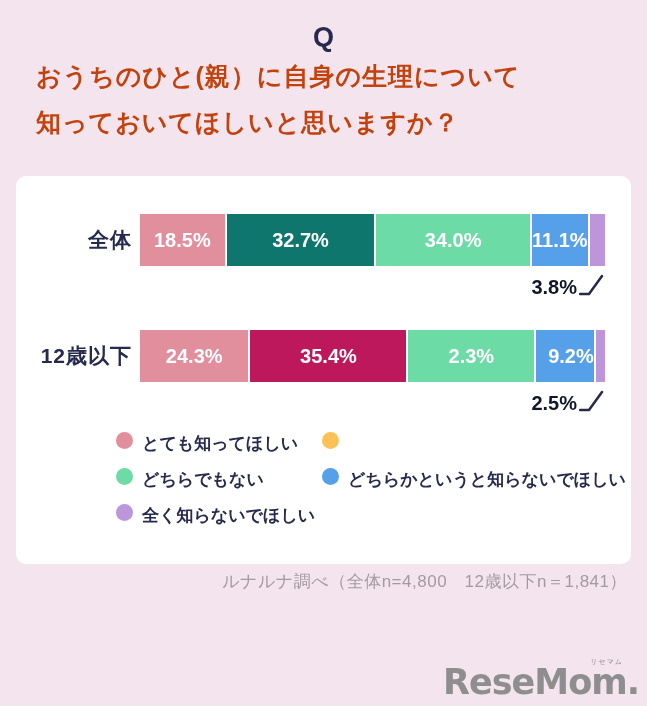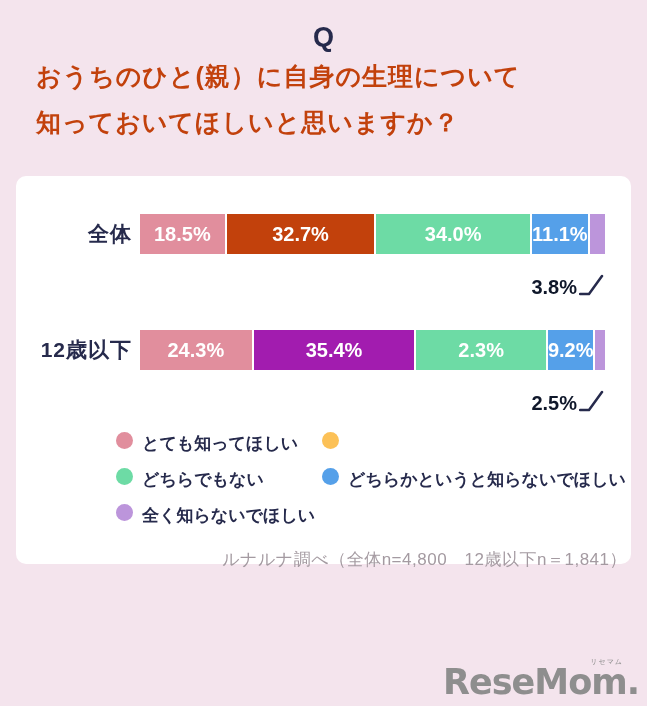--- a/index.html
+++ b/index.html
@@ -37,21 +37,21 @@
   .chart-row.row-1 { top:154px; }
   .chart-row .inner { display:flex; align-items:center; }
   .row-label {
     width:104px; margin-right:8px;
     text-align:right;
     font-size:21px; font-weight:bold;
     letter-spacing:1px;
     color:#262a4c;
     white-space:nowrap;
   }
-  .bar { width:465px; height:40px; display:flex; }
+  .bar { width:465px; height:52px; display:flex; }
   .seg {
     display:flex; align-items:center; justify-content:center;
     box-sizing:border-box;
     color:#ffffff;
     font-size:20px; font-weight:bold;
     white-space:nowrap;
     overflow:visible;
   }
   .seg + .seg { border-left:2px solid #ffffff; }
   .callout {
@@ -72,21 +72,21 @@
   .legend-item {
     display:flex; align-items:flex-start; gap:9px;
     height:22px;
     font-size:17px; font-weight:bold;
     color:#262a4c;
     white-space:nowrap;
   }
   .legend-dot { width:17px; height:17px; border-radius:50%; flex:0 0 auto; }
   .source-note {
     position:absolute;
-    top:548px; right:20px;
+    top:570px; right:20px;
     font-size:17px;
     letter-spacing:0.5px;
     color:#a49aa1;
   }
   .logo {
     position:absolute;
     right:8px; bottom:4px;
     color:#8e8e8e;
   }
   .logo-wordmark {
@@ -110,42 +110,42 @@
   <div class="title-line">おうちのひと(親）に自身の生理について</div>
   <div class="title-line">知っておいてほしいと思いますか？</div>
 
   <div class="card">
 
     <div class="chart-row row-0">
       <div class="inner">
         <div class="row-label">全体</div>
         <div class="bar">
             <div class="seg" style="flex: 0 1 18.5%; background: rgb(225, 142, 157);">18.5%</div>
-            <div class="seg" style="flex: 0 1 32.7%; background: #c2410c;">32.7%</div>
+            <div class="seg" style="flex: 0 1 32.7%; background: #0f766e;">32.7%</div>
             <div class="seg" style="flex: 0 1 34%; background: rgb(109, 219, 165);">34.0%</div>
             <div class="seg" style="flex: 0 1 11.1%; background: rgb(85, 160, 233);">11.1%</div>
             <div class="seg" style="flex: 0 1 3.8%; background: rgb(188, 149, 219);"></div>
           </div>
       </div>
       <div class="callout">
         <span>3.8%</span>
         <svg width="26" height="26" viewBox="0 0 26 26">
           <path d="M1 22 H10 L23 4" fill="none" stroke="#262a4c" stroke-width="2.5" stroke-linecap="round" stroke-linejoin="round"></path>
         </svg>
       </div>
     </div>
 
     <div class="chart-row row-1">
       <div class="inner">
         <div class="row-label">12歳以下</div>
         <div class="bar">
             <div class="seg" style="flex: 0 1 24.3%; background: rgb(225, 142, 157);">24.3%</div>
-            <div class="seg" style="flex: 0 1 35.4%; background: #a21caf;">35.4%</div>
+            <div class="seg" style="flex: 0 1 35.4%; background: #be185d;">35.4%</div>
             <div class="seg" style="flex: 0 1 28.6%; background: rgb(109, 219, 165);">2.3%</div>
-            <div class="seg" style="flex: 0 1 9.2%; background: rgb(85, 160, 233);">9.2%</div>
+            <div class="seg" style="flex: 0 1 9.2%; background: rgb(85, 160, 233); padding-left: 12px;">9.2%</div>
             <div class="seg" style="flex: 0 1 2.5%; background: rgb(188, 149, 219);"></div>
           </div>
       </div>
       <div class="callout">
         <span>2.5%</span>
         <svg width="26" height="26" viewBox="0 0 26 26">
           <path d="M1 22 H10 L23 4" fill="none" stroke="#262a4c" stroke-width="2.5" stroke-linecap="round" stroke-linejoin="round"></path>
         </svg>
       </div>
     </div>

